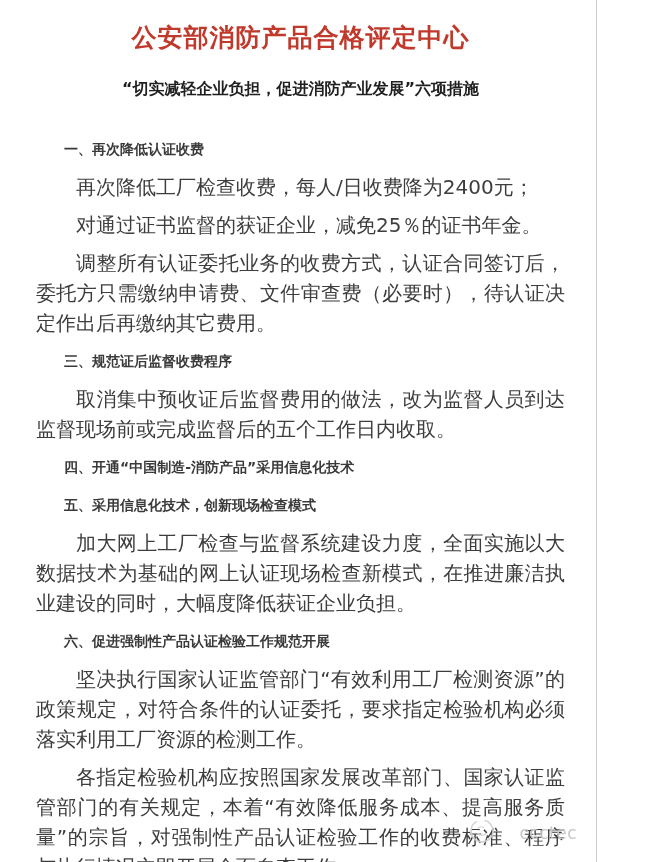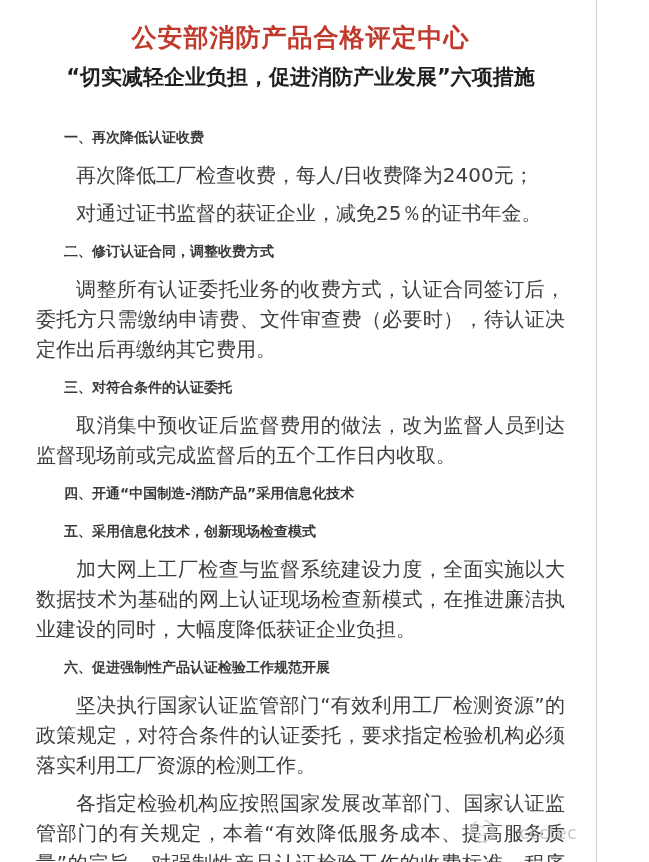--- a/index.html
+++ b/index.html
@@ -17,24 +17,24 @@
   .doc-title {
     text-align: center;
     font-size: 25px;
     font-weight: bold;
     line-height: 32px;
     letter-spacing: 1px;
   }
 
   .doc-subtitle {
     text-align: center;
-    font-size: 21px;
+    font-size: 16px;
     font-weight: bold;
     line-height: 30px;
-    margin-top: 8px;
+    margin-top: 20px;
     margin-bottom: 30px;
     color: #1f1f1f;
   }
 
   .sec-heading {
     font-size: 14px;
     font-weight: bold;
     line-height: 30px;
     margin-top: 8px;
     text-indent: 2em;
@@ -83,23 +83,22 @@
 <div class="page">
 
   <div class="doc-title" style="color: rgb(192, 57, 43);">公安部消防产品合格评定中心</div>
 
   <div class="doc-subtitle">“切实减轻企业负担，促进消防产业发展”六项措施</div>
 
   <div id="sections">
       <div class="sec-heading">一、再次降低认证收费</div>
       <p class="body-para">再次降低工厂检查收费，每人/日收费降为2400元；</p>
       <p class="body-para">对通过证书监督的获证企业，减免25％的证书年金。</p>
-      <div class="sec-heading">二、修订认证合同，调整收费方式</div>
       <p class="body-para">调整所有认证委托业务的收费方式，认证合同签订后，委托方只需缴纳申请费、文件审查费（必要时），待认证决定作出后再缴纳其它费用。</p>
-      <div class="sec-heading">三、对符合条件的认证委托</div>
+      <div class="sec-heading">三、规范证后监督收费程序</div>
       <p class="body-para">取消集中预收证后监督费用的做法，改为监督人员到达监督现场前或完成监督后的五个工作日内收取。</p>
       <div class="sec-heading">四、开通“中国制造-消防产品”采用信息化技术</div>
       <div class="sec-heading">五、采用信息化技术，创新现场检查模式</div>
       <p class="body-para">加大网上工厂检查与监督系统建设力度，全面实施以大数据技术为基础的网上认证现场检查新模式，在推进廉洁执业建设的同时，大幅度降低获证企业负担。</p>
       <div class="sec-heading">六、促进强制性产品认证检验工作规范开展</div>
       <p class="body-para">坚决执行国家认证监管部门“有效利用工厂检测资源”的政策规定，对符合条件的认证委托，要求指定检验机构必须落实利用工厂资源的检测工作。</p>
       <p class="body-para">各指定检验机构应按照国家发展改革部门、国家认证监管部门的有关规定，本着“有效降低服务成本、提高服务质量”的宗旨，对强制性产品认证检验工作的收费标准、程序与执行情况立即开展全面自查工作。</p>
     </div>
 
   <div class="watermark">

